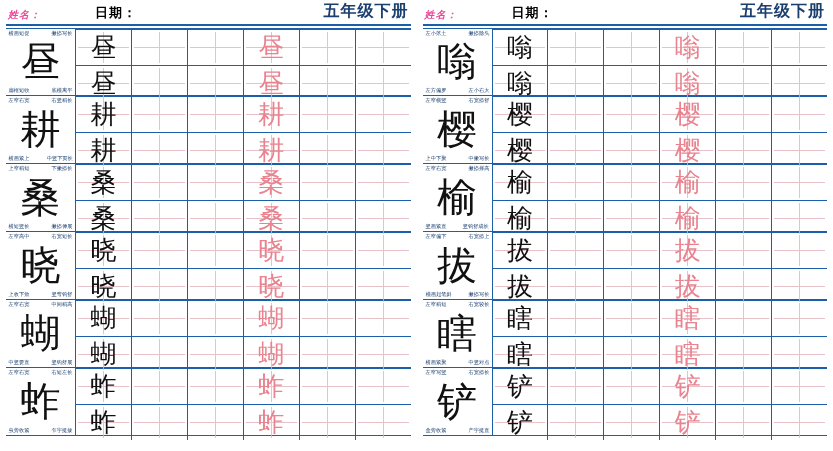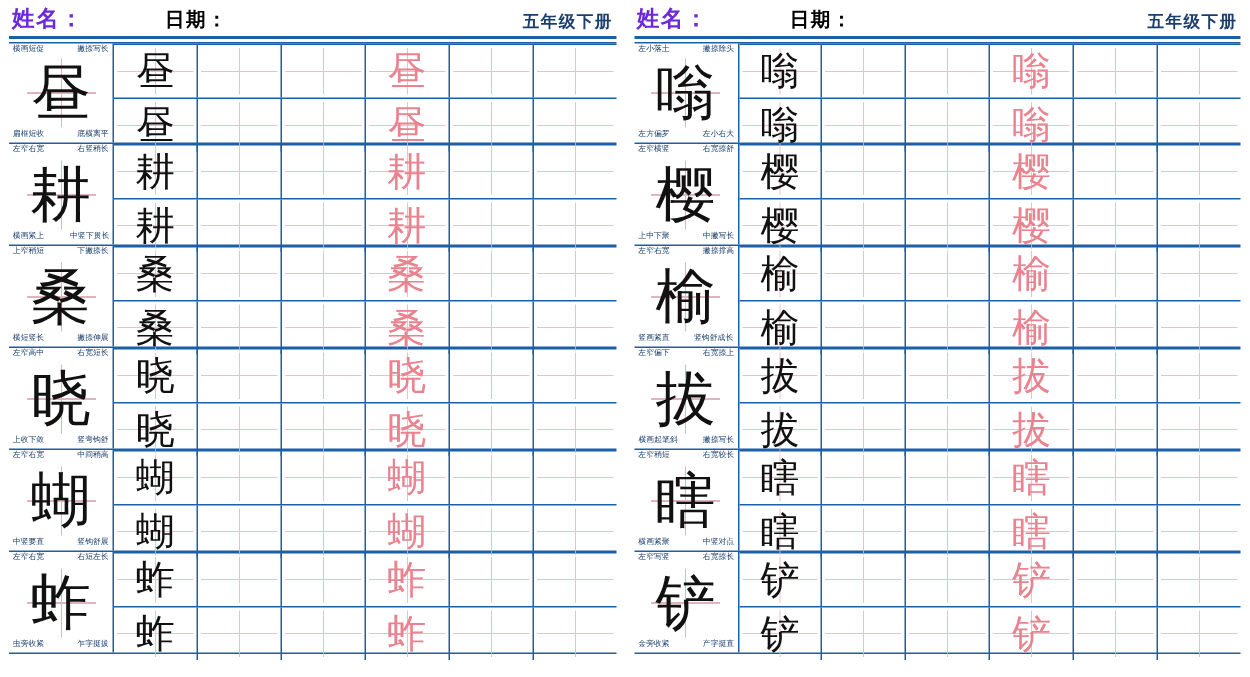--- a/index.html
+++ b/index.html
@@ -17,23 +17,23 @@
     padding:0 6px;
   }
   
   .sheet-header{
     display:flex;align-items:flex-end;
     height:26px;
     border-bottom:2px solid #1a5fa8;
     padding:0 2px 2px 2px;
     box-sizing:border-box;
   }
-  .hdr-name{font-size:15px;color:#6d28d9;font-weight:bold;letter-spacing:1px;}
+  .hdr-name{font-size:10px;color:#ec4899;font-weight:bold;letter-spacing:1px;font-style:italic;}
   .hdr-date{font-size:13px;color:#000000;font-weight:bold;letter-spacing:1px;margin-left:54px;}
-  .hdr-grade{margin-left:auto;font-size:11px;color:#1a3e6e;font-weight:bold;letter-spacing:1px;}
+  .hdr-grade{margin-left:auto;font-size:16px;color:#1a3e6e;font-weight:bold;letter-spacing:1px;}
 
   
   .rows{margin-top:2px;}
   .row{
     display:flex;
     height:68px;
     border-bottom:1px solid #1a5fa8;
     box-sizing:border-box;
   }
   .row:first-child{border-top:1px solid #1a5fa8;}

